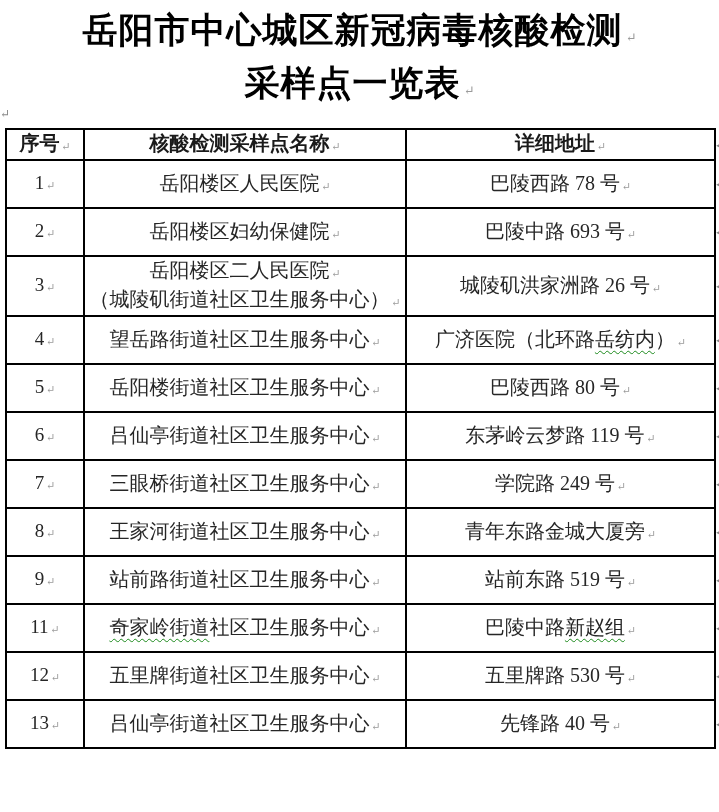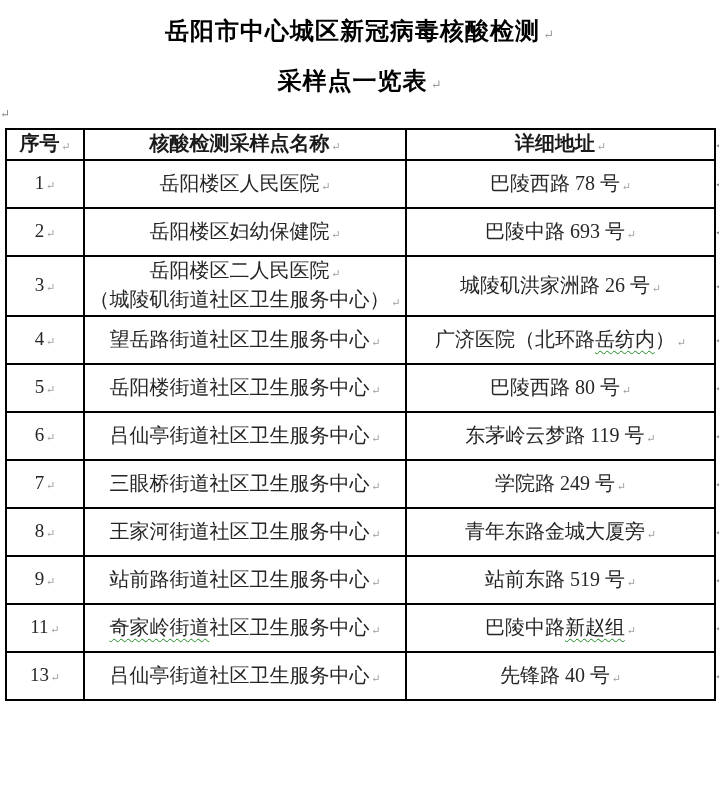--- a/index.html
+++ b/index.html
@@ -15,21 +15,21 @@
     font-family: "Liberation Serif", "DejaVu Serif", serif;
     color: #212121;
   }
 
   
   .title {
     margin-top: 8px;
     text-align: center;
     font-weight: bold;
     color: #000000;
-    font-size: 24px;
+    font-size: 35px;
     line-height: 46px;
     letter-spacing: 1px;
   }
   .title-line { display: block; }
   .title-line::after {
     content: "↵";
     font-size: 13px;
     font-weight: normal;
     color: #9a9a9a;
     letter-spacing: 0;
@@ -261,20 +261,32 @@
         <td>
           <span class="cell-line"><span class="wavy">奇家岭街道</span><span>社区卫生服务中心</span></span>
         </td>
         <td>
           <span class="cell-line"><span>巴陵中路</span><span class="wavy">新赵组</span></span>
           <span class="row-end-mark"></span>
         </td>
       </tr>
       <tr>
         <td class="num">
+          <span class="cell-line"><span>12</span></span>
+        </td>
+        <td>
+          <span class="cell-line"><span>五里牌街道社区卫生服务中心</span></span>
+        </td>
+        <td>
+          <span class="cell-line"><span>五里牌路 530 号</span></span>
+          <span class="row-end-mark"></span>
+        </td>
+      </tr>
+      <tr>
+        <td class="num">
           <span class="cell-line"><span>13</span></span>
         </td>
         <td>
           <span class="cell-line"><span>吕仙亭街道社区卫生服务中心</span></span>
         </td>
         <td>
           <span class="cell-line"><span>先锋路 40 号</span></span>
           <span class="row-end-mark"></span>
         </td>
       </tr>

